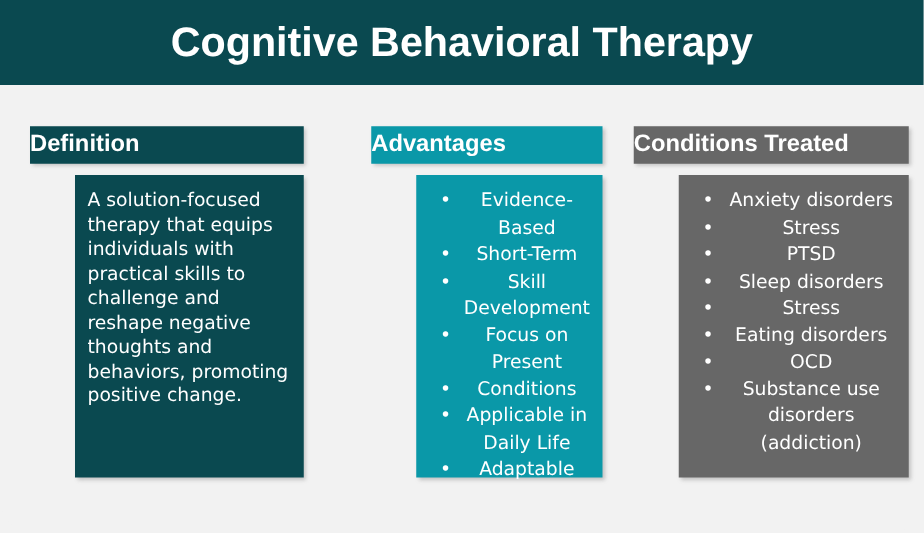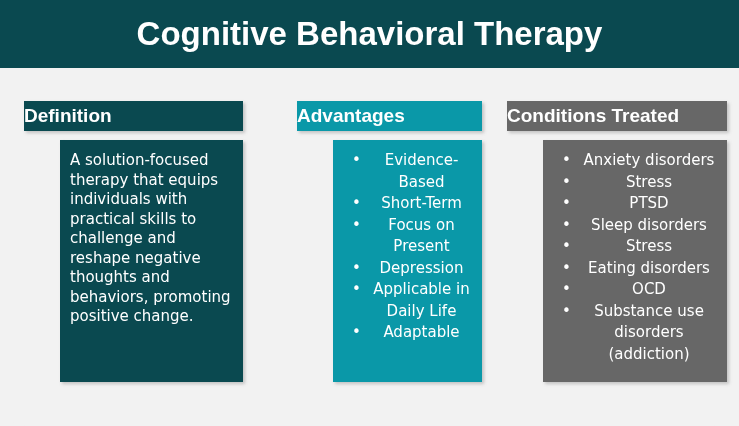--- a/index.html
+++ b/index.html
@@ -113,22 +113,23 @@
     </div>
 
     <div class="column col-2">
       <div class="header-box bg-teal">
         <span>Advantages</span>
       </div>
       <div class="body-box bg-teal">
         <ul>
             <li>Evidence-Based</li>
             <li>Short-Term</li>
+            <li>Skill Development</li>
             <li>Focus on Present</li>
-            <li>Depression</li>
+            <li>Conditions</li>
             <li>Applicable in Daily Life</li>
             <li>Adaptable</li>
           </ul>
       </div>
     </div>
 
     <div class="column col-3">
       <div class="header-box bg-gray">
         <span>Conditions Treated</span>
       </div>

